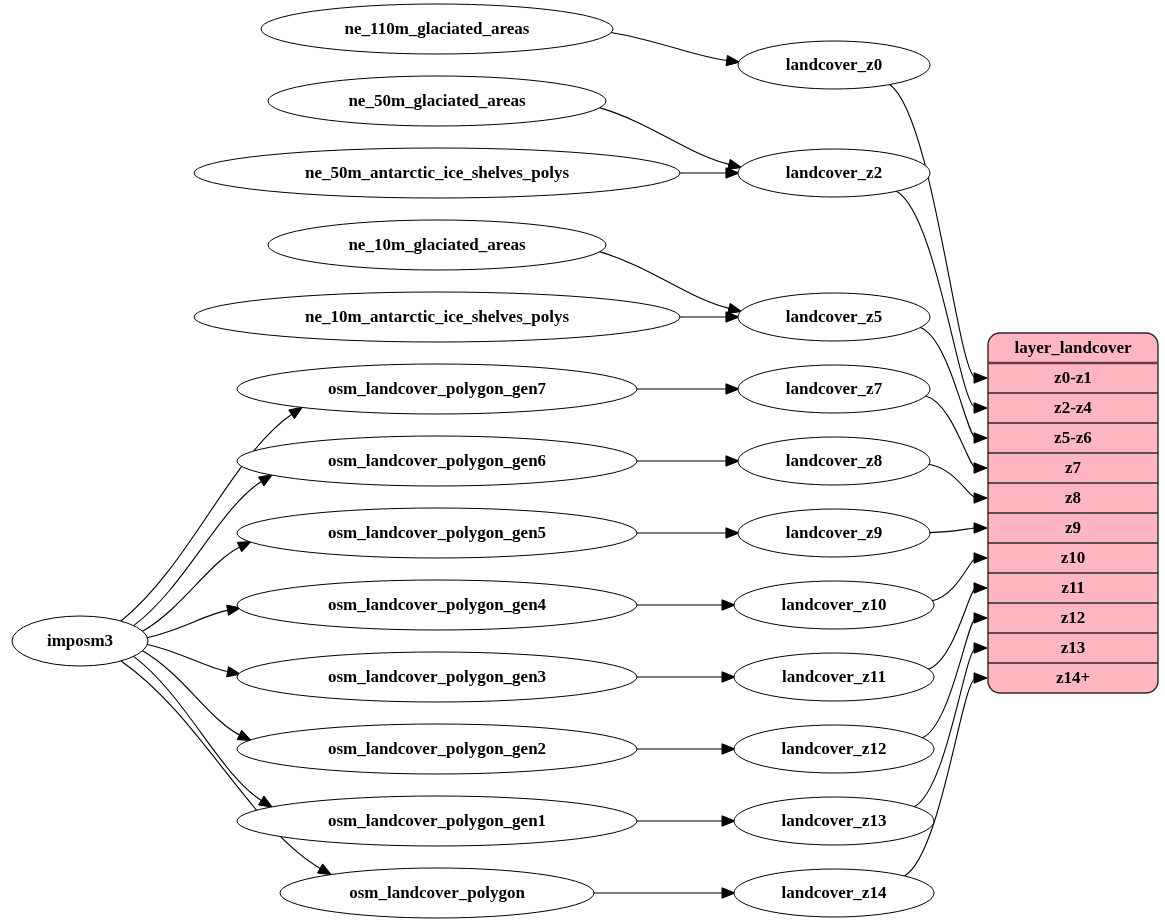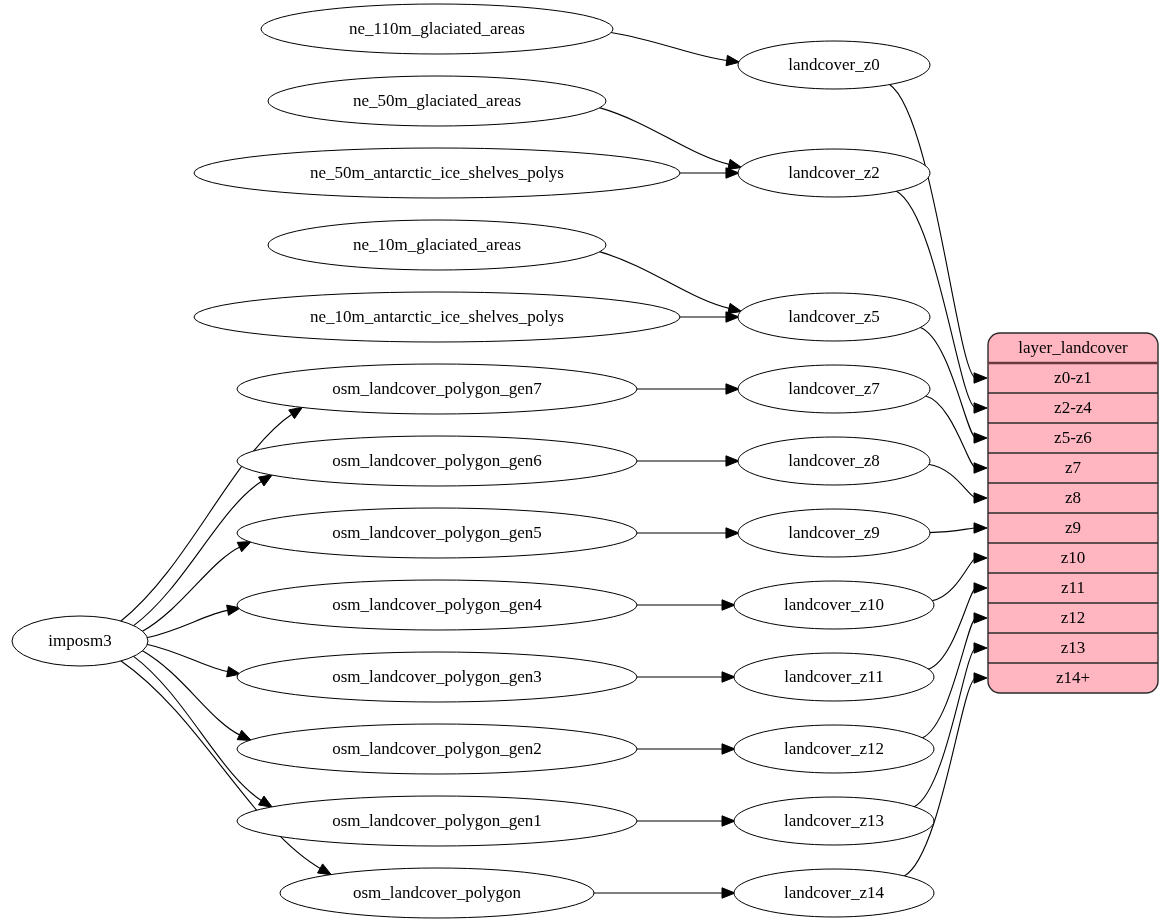--- a/index.html
+++ b/index.html
@@ -10,20 +10,21 @@
   body {
     width: 1165px;
     height: 923px;
     font-family: "Liberation Serif", "DejaVu Serif", serif;
     overflow: hidden;
   }
   #graph-root {
     position: relative;
     width: 1165px;
     height: 923px;
+    font-weight: bold;
   }
   svg.graph-canvas {
     display: block;
     width: 1165px;
     height: 923px;
   }
   .node-ellipse {
     fill: #ffffff;
     stroke: #000000;
     stroke-width: 1;

